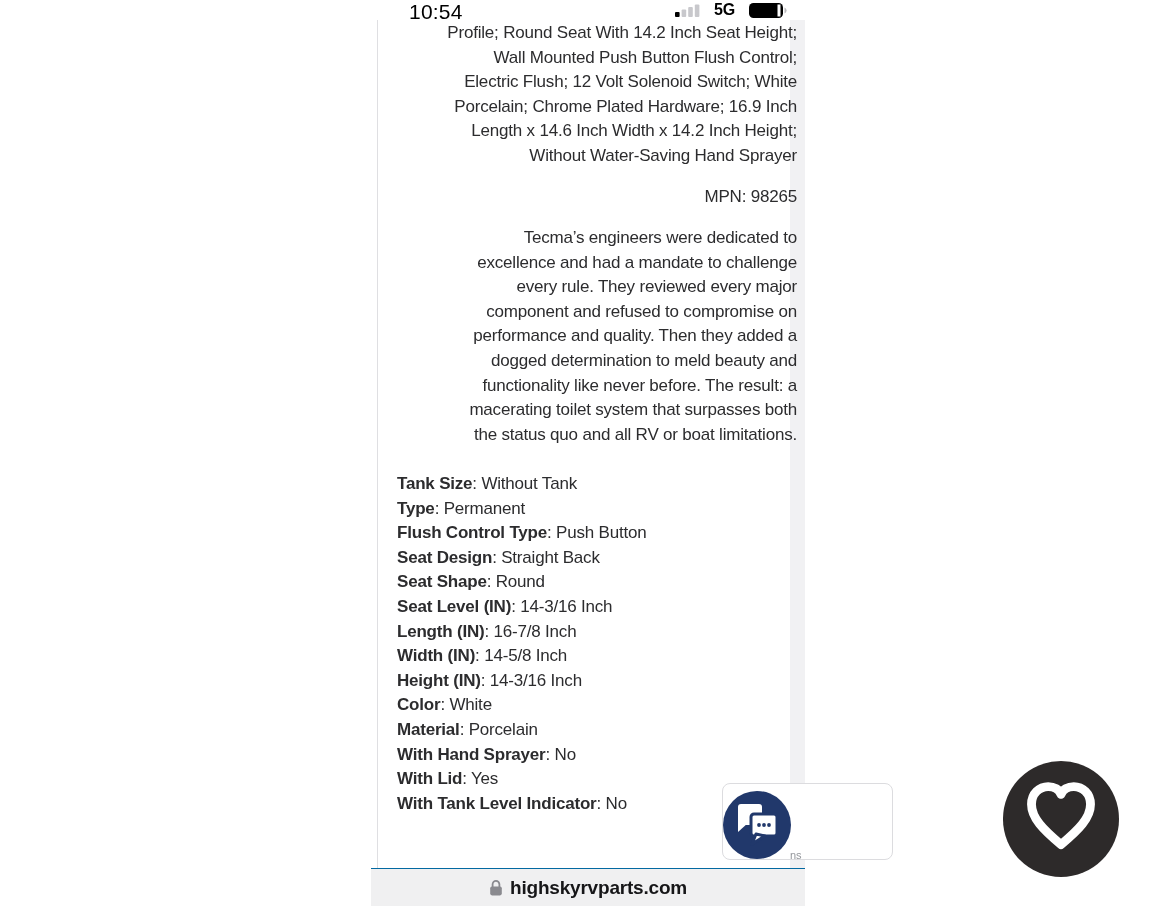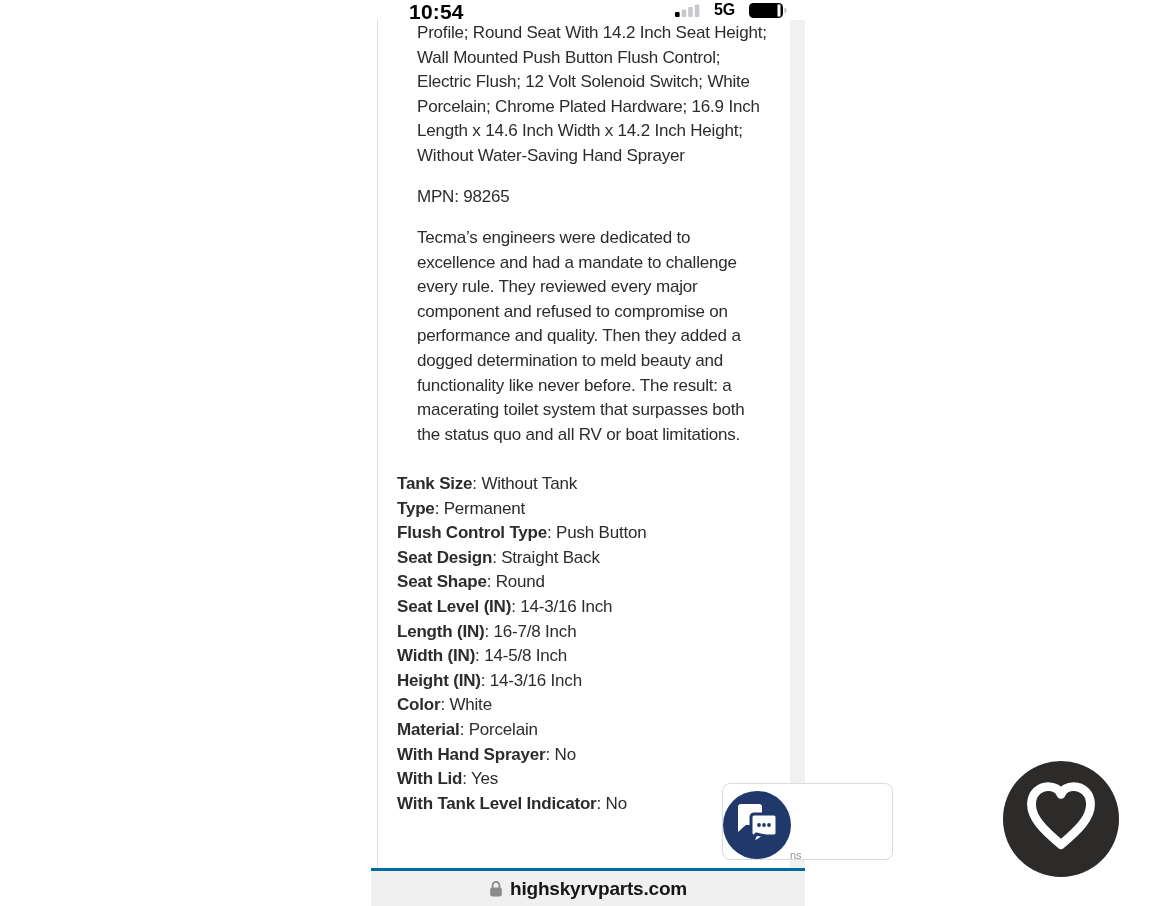--- a/index.html
+++ b/index.html
@@ -6,49 +6,50 @@
   .canvas{
     position:relative;width:1170px;height:906px;background:#ffffff;overflow:hidden;
     font-family:"Liberation Sans","DejaVu Sans",sans-serif;
     -webkit-font-smoothing:antialiased;
   }
   
   .v-line{position:absolute;left:377px;top:20px;width:1px;height:848px;background:#dfdfe2;}
   .gray-strip{position:absolute;left:790px;top:20px;width:15px;height:848px;background:#f1f1f3;}
 
   
-  .status-time{position:absolute;left:409px;top:0px;font-size:21px;font-weight:700;color:#000;letter-spacing:.2px;}
+  .status-time{position:absolute;left:409px;top:0px;font-size:21px;font-weight:400;color:#000;letter-spacing:.2px;}
   .status-cluster{position:absolute;left:675px;top:0px;height:20px;display:flex;align-items:center;gap:14px;}
   .net-label{font-size:16px;font-weight:700;color:#000;letter-spacing:-.2px;}
 
   
   .textblock{
-    position:absolute;left:417px;width:400px;
+    position:absolute;left:397px;width:400px;
     font-size:17px;line-height:24.6px;color:#2c2c2e;letter-spacing:-.2px;
     white-space:pre;
+    text-align:right;
   }
   .tb-intro{top:21px;}
   .tb-mpn{top:185px;}
   .tb-desc{top:226px;}
   .specs{position:absolute;left:397px;top:472px;font-size:17px;line-height:24.6px;color:#2c2c2e;letter-spacing:-.2px;}
   .spec-row{white-space:nowrap;}
   .spec-label{font-weight:700;}
 
   
   .chat-card{
     position:absolute;left:722px;top:783px;width:171px;height:77px;
     background:#ffffff;border:1px solid #dcdcdf;border-radius:8px;box-sizing:border-box;z-index:3;
   }
   .chat-partial{position:absolute;left:790px;top:817px;font-size:11px;color:#93969b;z-index:5;margin-top:32px;}
   .chat-circle{position:absolute;left:723px;top:791px;width:68px;height:68px;z-index:4;cursor:pointer;}
 
   
   .url-bar{
     position:absolute;left:371px;top:868px;width:434px;height:38px;
-    background:#f0f0f1;border-top:3px solid #0369a1;box-sizing:border-box;
+    background:#f0f0f1;border-top:1px solid #0369a1;box-sizing:border-box;
     display:flex;align-items:center;justify-content:center;gap:7px;z-index:2;cursor:pointer;
   }
   .url-text{font-size:19px;font-weight:700;color:#161618;letter-spacing:-.2px;}
 
   
   .fav-btn{position:absolute;left:1002px;top:760px;width:118px;height:118px;z-index:6;cursor:pointer;}
 </style>
 </head>
 <body>
 

